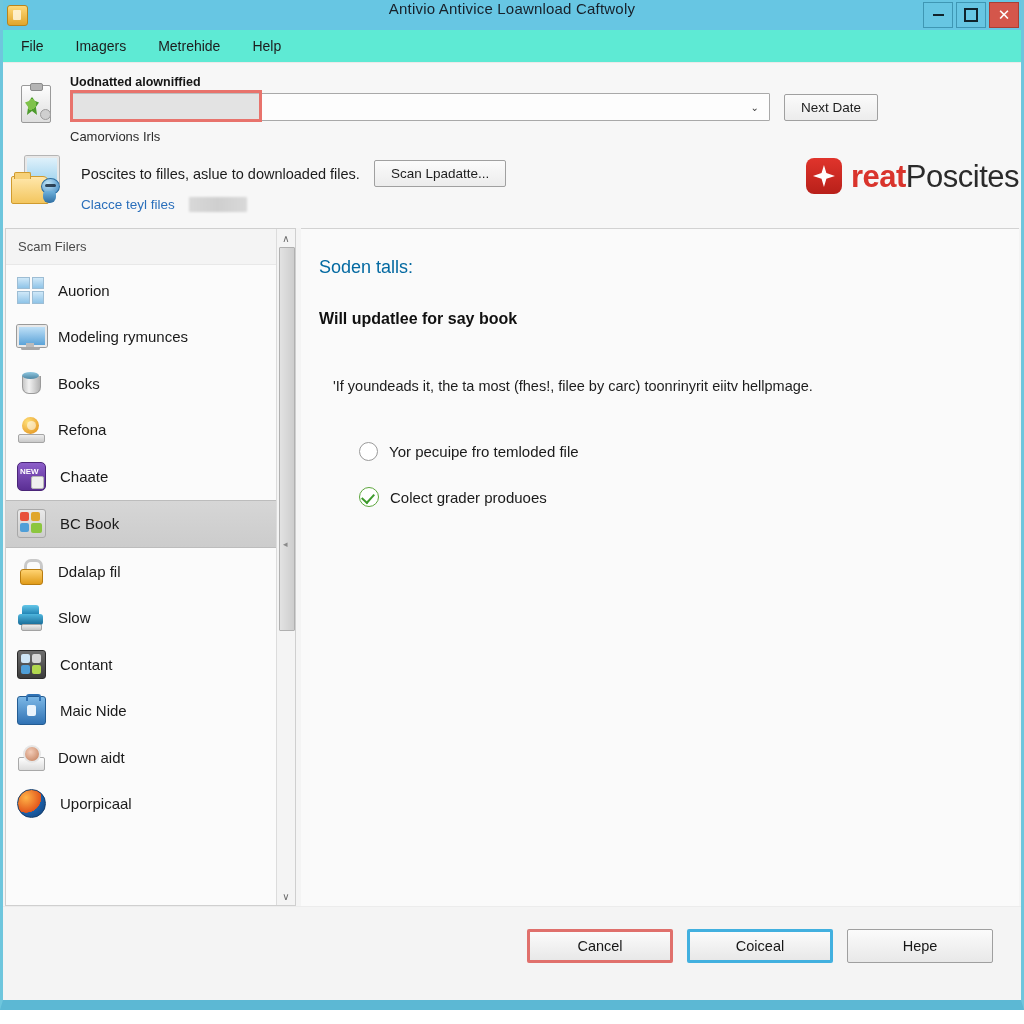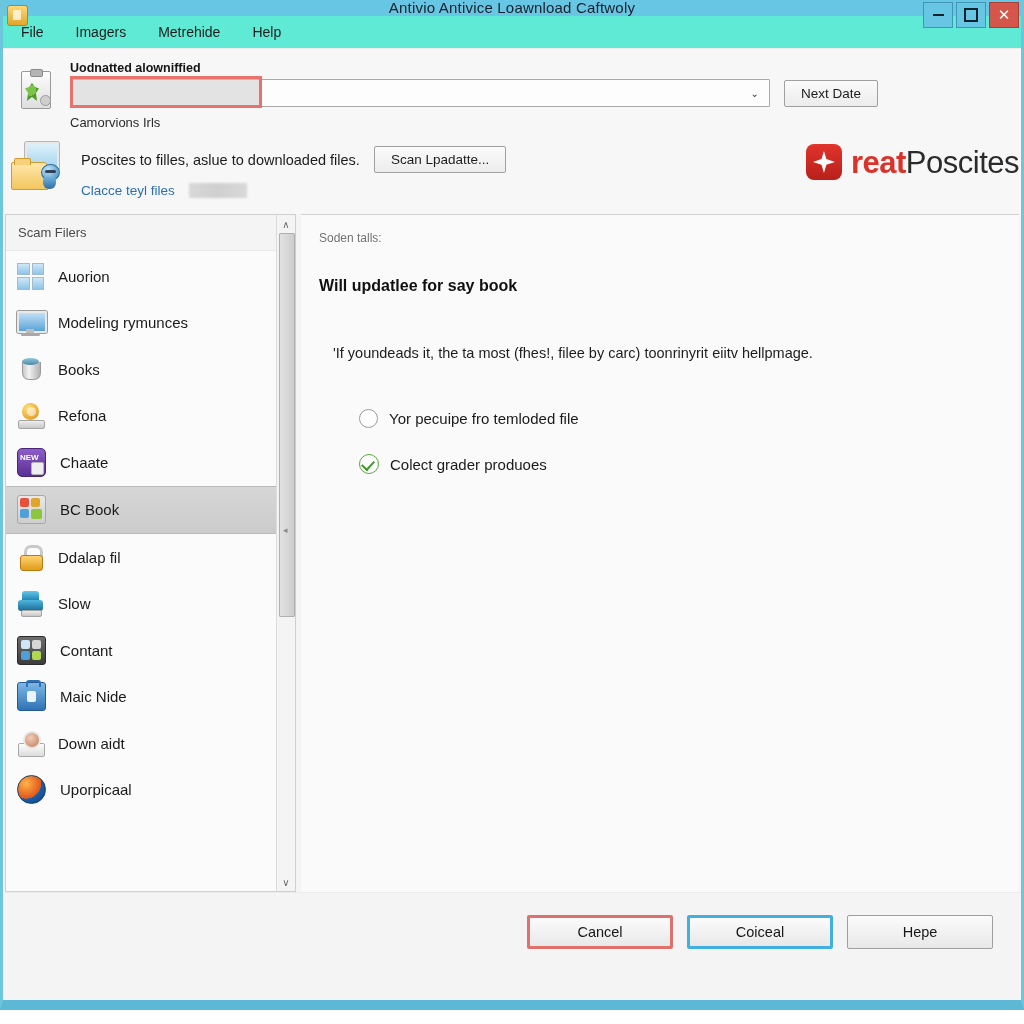--- a/index.html
+++ b/index.html
@@ -13,22 +13,22 @@
     position:absolute;left:0;top:0;width:1024px;height:1010px;
     background:#f4f4f4;
     border-left:3px solid #6ec6dd;
     border-right:3px solid #6ec6dd;
     border-bottom:10px solid #5cb8d4;
     box-sizing:border-box;
     overflow:hidden;
   }
   
   .titlebar{
-    position:relative;height:16px;background:#67c6e3;
-    display:flex;align-items:flex-end;
+    position:relative;height:30px;background:#67c6e3;
+    display:flex;align-items:flex-start;
   }
   .app-icon{
     position:absolute;left:4px;top:5px;width:19px;height:19px;
     background:linear-gradient(#ffd978,#e0a52c);
     border:1px solid #b8841c;border-radius:3px;
   }
   .app-icon:after{
     content:"";position:absolute;left:5px;top:4px;width:8px;height:10px;
     background:#fff6dd;border-radius:1px;opacity:.85;
   }
@@ -321,21 +321,21 @@
   }
   .sb-grip{
     position:absolute;left:3px;top:292px;width:9px;height:9px;
     color:#8a8a8a;font-size:9px;line-height:9px;
   }
   
   .content{
     flex:1;margin-left:5px;background:#fafafa;border-top:1px solid #d2d2d2;
     padding:16px 24px 0 18px;box-sizing:border-box;position:relative;
   }
-  .c-small{font-size:12px;color:#737373;}
+  .c-small{font-size:18px;color:#0369a1;margin-top:12px;}
   .c-head{font-size:16px;font-weight:bold;color:#101010;margin-top:32px;}
   .c-para{font-size:14.5px;color:#1d1d1d;margin-top:50px;margin-left:14px;}
   .opts{margin-top:48px;margin-left:40px;}
   .opt{display:flex;align-items:center;gap:11px;margin-bottom:26px;cursor:default;}
   .radio{
     width:17px;height:17px;border-radius:50%;border:1px solid #9a9a9a;background:#fff;
     flex:0 0 17px;
   }
   .checkcircle{
     width:18px;height:18px;border-radius:50%;border:1px solid #5ca63c;background:#fff;

